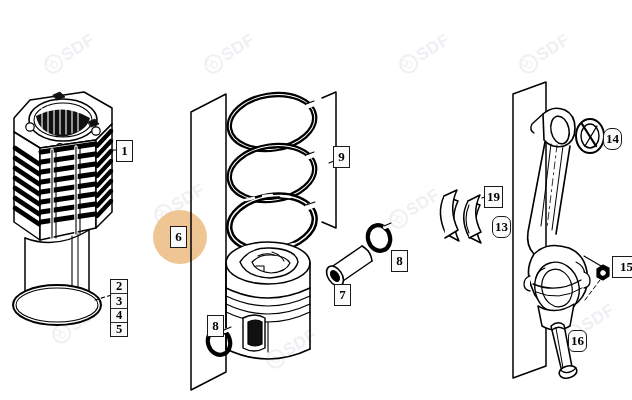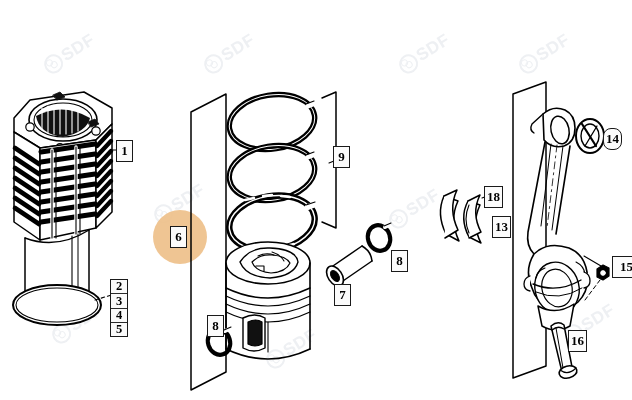--- a/index.html
+++ b/index.html
@@ -358,23 +358,23 @@
   <div class="lbl" style="left:170px;top:226px;">6</div>
 
   <div class="lbl" style="left:333px;top:146px;">9</div>
 
   <div class="lbl" style="left:334px;top:284px;">7</div>
 
   <div class="lbl" style="left:207px;top:315px;">8</div>
 
   <div class="lbl" style="left:391px;top:250px;">8</div>
 
-  <div class="lbl" style="left:492px;top:216px;">13</div>
+  <div class="lbl" style="left:492px;top:216px;border-radius:7px;">13</div>
 
   <div class="lbl" style="left:603px;top:128px;border-radius:8px;">14</div>
 
-  <div class="lbl" style="left:484px;top:186px;">18</div>
+  <div class="lbl" style="left:484px;top:186px;">19</div>
 
   <div class="lbl" style="left:612px;top:256px;padding-left:7px;">15</div>
 
-  <div class="lbl" style="left:568px;top:330px;">16</div>
+  <div class="lbl" style="left:568px;top:330px;border-radius:6px;">16</div>
 
 </div>
 
 </body></html>

